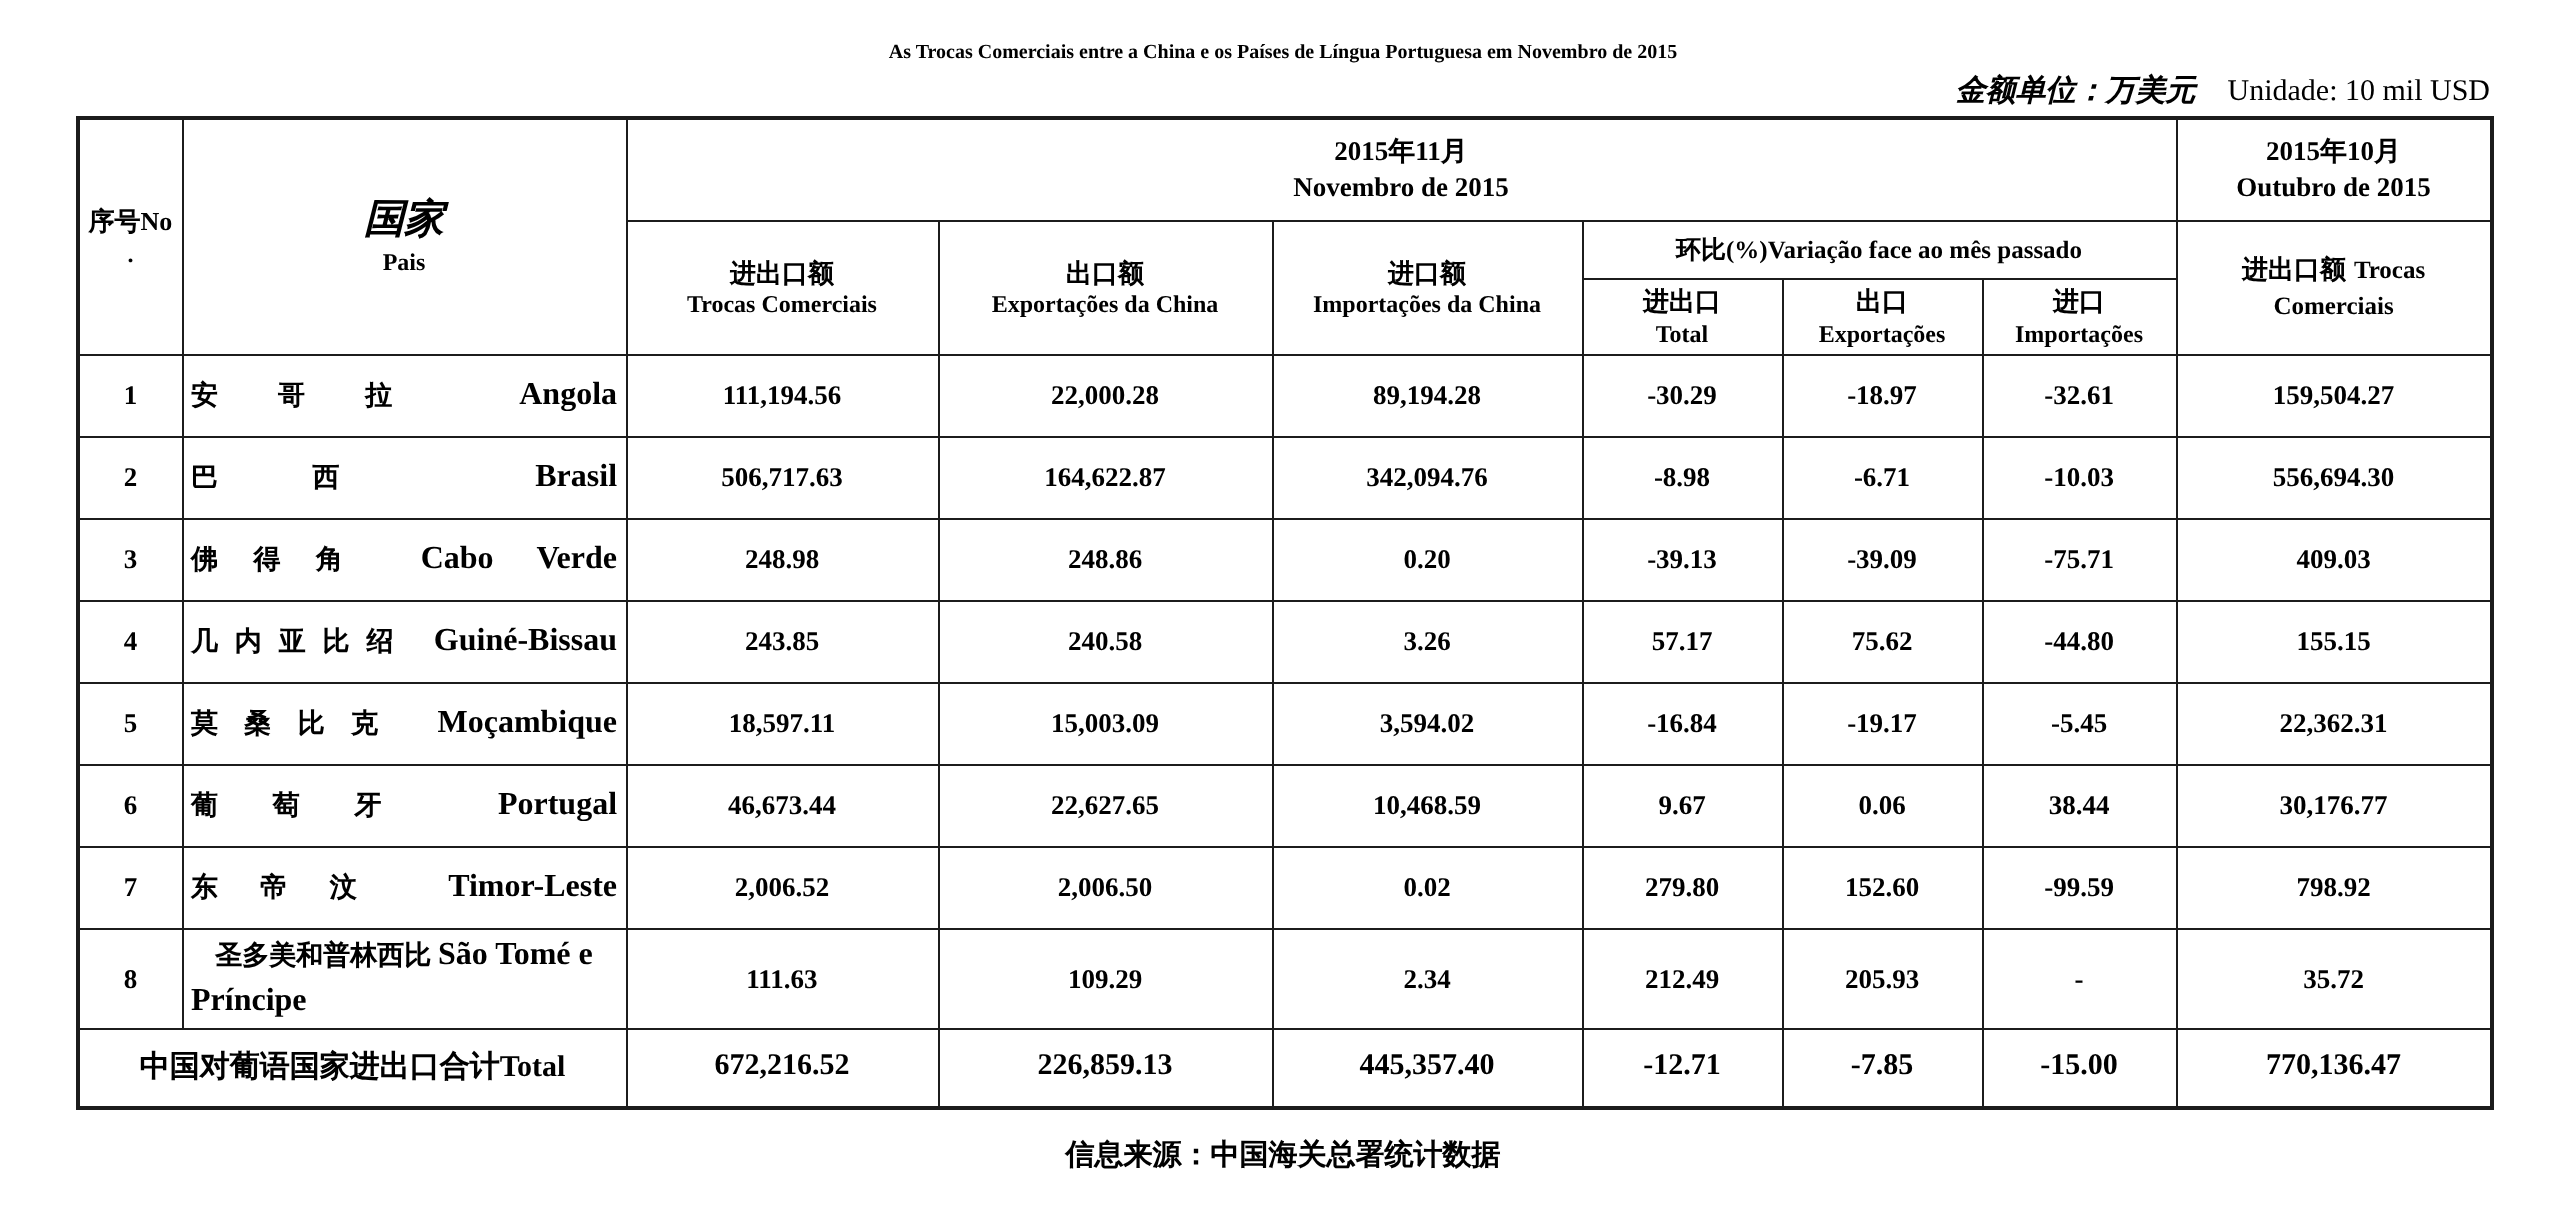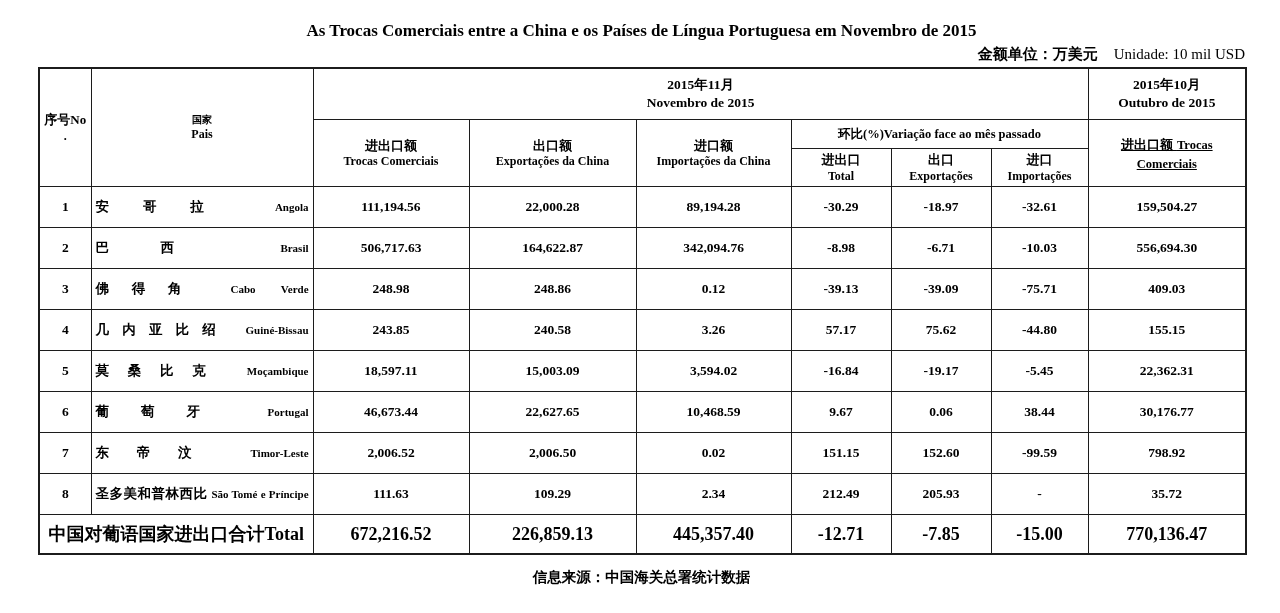--- a/index.html
+++ b/index.html
@@ -8,60 +8,60 @@
     font-family: "Liberation Serif", "DejaVu Serif", serif;
     color: #000; overflow: hidden;
   }
   .page { padding: 12px 35px 0 38px; }
 
   .title-zh {
     text-align: center; font-size: 21px; font-weight: bold;
     margin: 8px 0 2px 0; letter-spacing: 1px;
   }
   .title-pt {
-    text-align: center; font-size: 17px; font-weight: bold;
+    text-align: center; font-size: 10px; font-weight: bold;
     margin: 9px 0 4px 0;
   }
   .unit-line { text-align: right; font-size: 15px; margin: 2px 0 3px 0; }
-  .unit-zh { font-weight: bold; margin-right: 16px; }
+  .unit-zh { font-weight: bold; margin-right: 16px; font-style: italic; }
   .unit-pt { font-weight: normal; font-family: Liberation Serif, serif; }
 
   table.trade {
     border-collapse: collapse; width: 1207px; table-layout: fixed;
     border: 2px solid #1c1c1c;
   }
   table.trade th, table.trade td {
     border: 1px solid #1c1c1c; padding: 2px 4px;
     text-align: center; vertical-align: middle; font-weight: bold;
     overflow: hidden;
   }
   th .zh { display: block; font-size: 13px; line-height: 1.35; }
   th .pt { display: block; font-size: 12px; line-height: 1.3; }
   th.period .zh, th.period .pt { font-size: 13.5px; }
   th.mom-label { font-size: 12.5px; }
   tr.h1 th { height: 46px; }
   tr.h2 th.mom-label { height: 24px; }
   tr.h3 th { height: 28px; }
 
-  th.col-country .zh { font-size: 10px; }
+  th.col-country .zh { font-size: 20px; font-style: italic; }
   th.col-oct-trocas {
-    text-align: justify; text-align-last: center; padding: 2px 10px; text-decoration: underline;
+    text-align: justify; text-align-last: center; padding: 2px 10px;
   }
   th.col-oct-trocas .zh-in { font-size: 13px; }
   th.col-oct-trocas .pt-in { font-size: 12.5px; }
 
   tbody.data td { height: 36px; font-size: 13.5px; }
   td.cell-no { font-size: 14px; }
   td.cell-country {
     text-align: justify; text-align-last: justify;
     padding: 2px 10px; font-size: 14px; line-height: 1.4;
   }
-  td.cell-country .pt-name { font-size: 11px; }
-
-  tr.total td { height: 34px; font-size: 18px; margin-top: 24px; }
+  td.cell-country .pt-name { font-size: 16px; }
+
+  tr.total td { height: 34px; font-size: 15px; margin-top: 24px; }
   td.total-label { font-size: 15px; }
 
   .footer-zh {
     text-align: center; font-size: 14.5px; font-weight: bold;
     margin: 13px 0 0 0;
   }
 </style>
 </head>
 <body>
 
@@ -171,21 +171,21 @@
   </tr>
 
   <tr>
     <td class="cell-no">3</td>
     <td class="cell-country">
       <span class="zh-name">佛得角</span>
       <span class="pt-name">Cabo Verde</span>
     </td>
     <td>248.98</td>
     <td>248.86</td>
-    <td>0.12</td>
+    <td>0.20</td>
     <td>-39.13</td>
     <td>-39.09</td>
     <td>-75.71</td>
     <td>409.03</td>
   </tr>
 
   <tr>
     <td class="cell-no">4</td>
     <td class="cell-country">
       <span class="zh-name">几内亚比绍</span>
@@ -232,21 +232,21 @@
 
   <tr>
     <td class="cell-no">7</td>
     <td class="cell-country">
       <span class="zh-name">东帝汶</span>
       <span class="pt-name">Timor-Leste</span>
     </td>
     <td>2,006.52</td>
     <td>2,006.50</td>
     <td>0.02</td>
-    <td>151.15</td>
+    <td>279.80</td>
     <td>152.60</td>
     <td>-99.59</td>
     <td>798.92</td>
   </tr>
 
   <tr>
     <td class="cell-no">8</td>
     <td class="cell-country">
       <span class="zh-name">圣多美和普林西比</span>
       <span class="pt-name">São Tomé e Príncipe</span>

